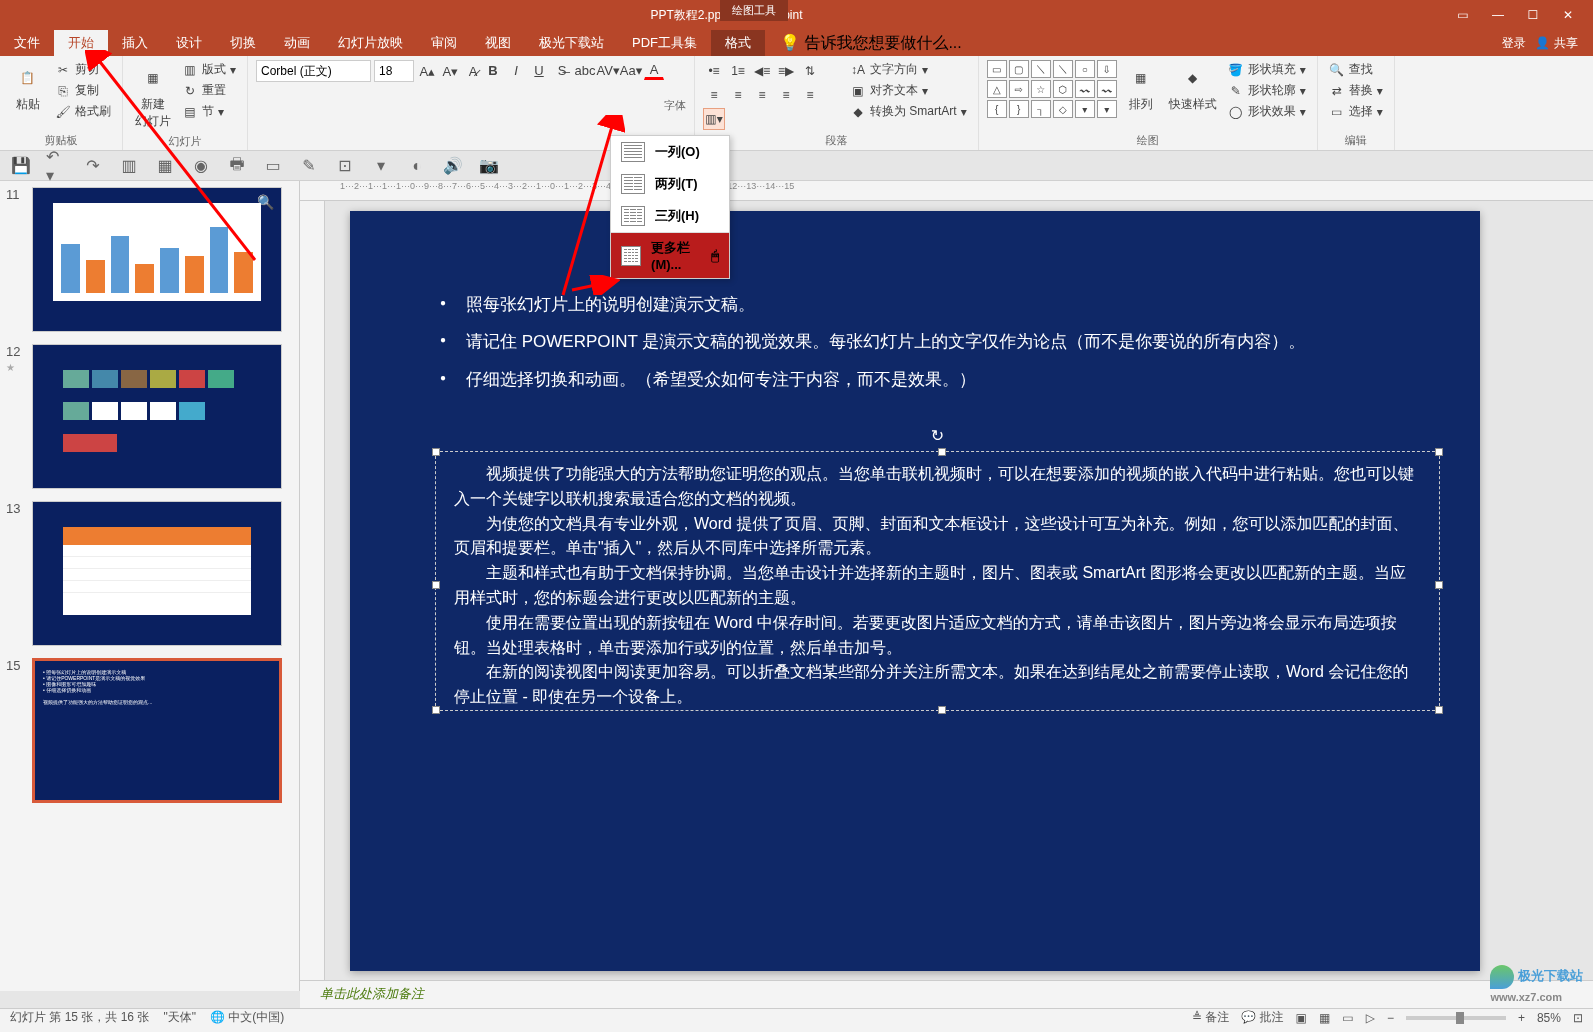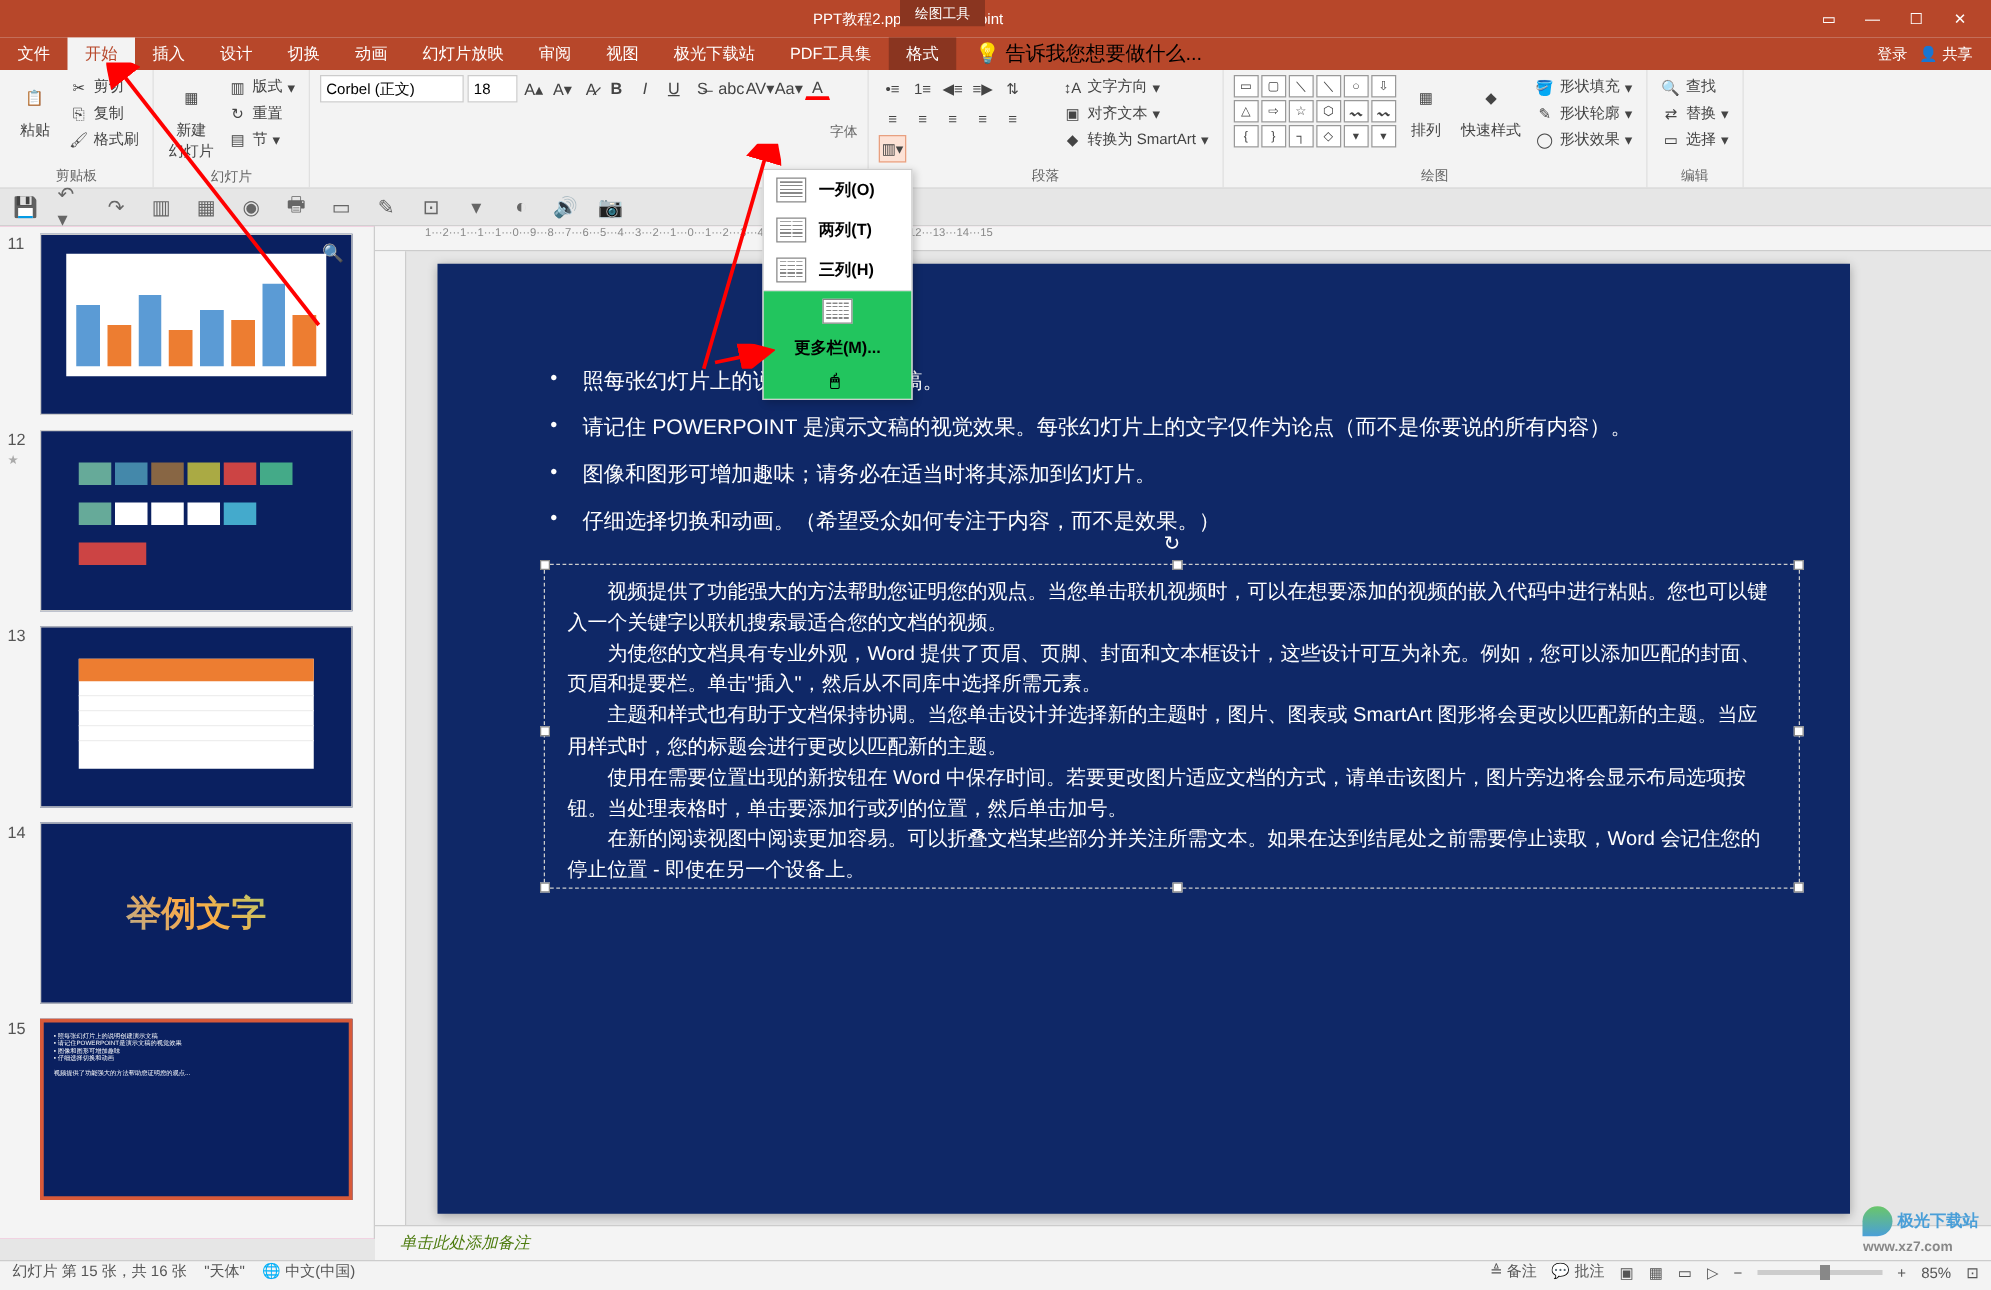--- a/index.html
+++ b/index.html
@@ -63,21 +63,21 @@
 .slide-bullets { position: absolute; left: 90px; top: 75px; right: 60px; color: #fff; font-size: 17px; line-height: 2.2; }
 .slide-bullets li { list-style: none; position: relative; padding-left: 26px; }
 .slide-bullets li::before { content: "●"; position: absolute; left: 0; font-size: 10px; top: 6px; }
 .text-box { position: absolute; left: 85px; top: 240px; right: 40px; height: 260px; border: 1px dashed #ccc; padding: 10px 18px; color: #fff; font-size: 16px; line-height: 1.55; }
 .text-box .handle { position: absolute; width: 8px; height: 8px; background: #fff; border: 1px solid #888; }
 .rotate-handle { position: absolute; left: 50%; top: -28px; transform: translateX(-50%); color: #fff; font-size: 16px; }
 
 
 .columns-menu { position: absolute; left: 610px; top: 135px; width: 120px; background: #fff; border: 1px solid #ccc; box-shadow: 2px 2px 6px rgba(0,0,0,0.2); z-index: 100; font-size: 13px; font-weight: bold; }
 .col-item { display: flex; align-items: center; gap: 10px; padding: 6px 10px; cursor: pointer; }
-.col-item.hover { background: #22c55e; flex-direction: column; }
+.col-item.hover { background: #b91c1c; }
 .col-icon { width: 24px; height: 20px; border: 1px solid #888; background: #fff; display: flex; gap: 1px; padding: 2px; }
 .col-icon span { flex: 1; background: repeating-linear-gradient(#888 0 1px, transparent 1px 3px); }
 .menu-sep { border-top: 1px solid #ddd; }
 
 
 .arrow { position: absolute; z-index: 200; pointer-events: none; }
 
 
 .notes-area { height: 28px; background: #f4f4f4; border-top: 1px solid #ccc; padding: 4px 20px; font-size: 13px; color: #4d7c0f; font-style: italic; }
 
@@ -348,41 +348,34 @@
         <div class="thumb-table">
             <div class="thumb-table-hdr"></div>
             <div class="thumb-row"></div>
             <div class="thumb-row"></div>
             <div class="thumb-row"></div>
             <div class="thumb-row"></div>
           </div>
       </div>
     </div>
     <div class="slide-thumb-wrap">
-      <div class="slide-num">14</div>
-      <div class="slide-thumb">
-        <div class="thumb-wordart">举例文字</div>
-      </div>
-    </div>
-    <div class="slide-thumb-wrap">
       <div class="slide-num">15</div>
       <div class="slide-thumb selected">
         <div class="thumb-current">• 照每张幻灯片上的说明创建演示文稿<br>• 请记住POWERPOINT是演示文稿的视觉效果<br>• 图像和图形可增加趣味<br>• 仔细选择切换和动画<br><br>视频提供了功能强大的方法帮助您证明您的观点...</div>
       </div>
     </div>
   </div>
 
   <div class="editor-area">
     <div class="ruler-h">1···2···1···1···1···0···9···8···7···6···5···4···3···2···1···0···1···2···3···4···5···6···7···8···9···10···11···12···13···14···15</div>
     <div class="ruler-v"></div>
     <div class="slide-canvas">
       <ul class="slide-bullets">
         <li>照每张幻灯片上的说明创建演示文稿。</li>
         <li>请记住 POWERPOINT 是演示文稿的视觉效果。每张幻灯片上的文字仅作为论点（而不是你要说的所有内容）。</li>
-        <li>图像和图形可增加趣味；请务必在适当时将其添加到幻灯片。</li>
         <li>仔细选择切换和动画。（希望受众如何专注于内容，而不是效果。）</li>
       </ul>
       <div class="text-box">
         <span class="rotate-handle">↻</span>
         <div class="handle" style="left:-4px;top:-4px"></div>
         <div class="handle" style="right:-4px;top:-4px"></div>
         <div class="handle" style="left:-4px;bottom:-4px"></div>
         <div class="handle" style="right:-4px;bottom:-4px"></div>
         <div class="handle" style="left:50%;top:-4px"></div>
         <div class="handle" style="left:50%;bottom:-4px"></div>

